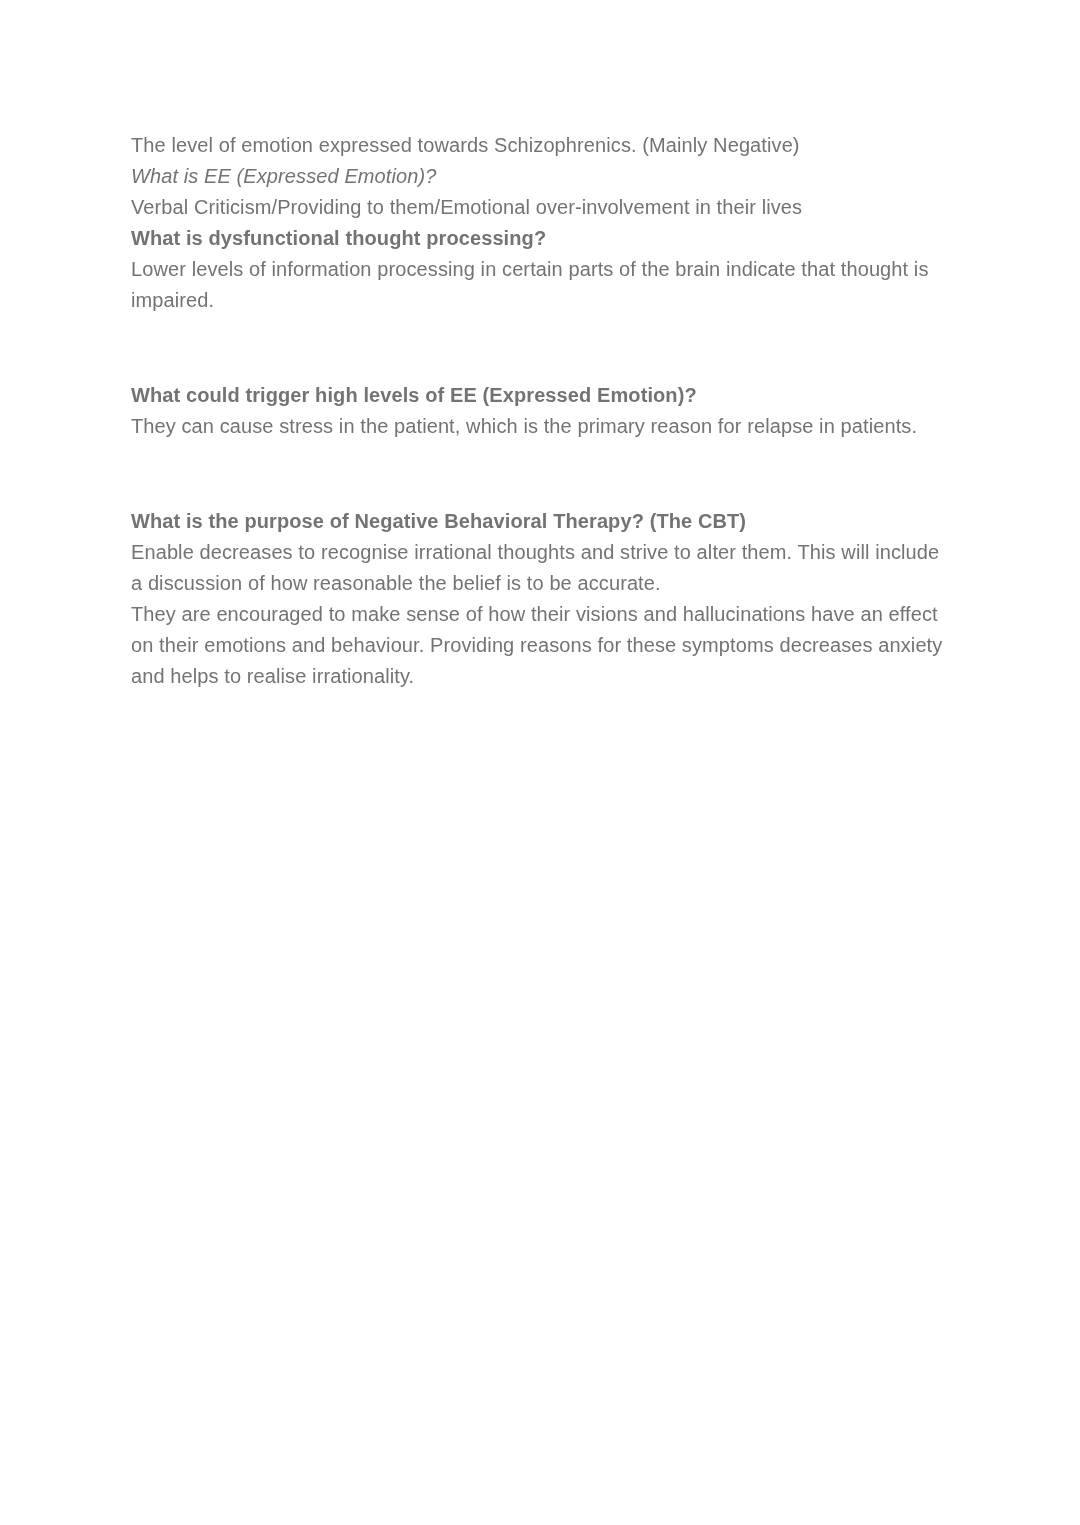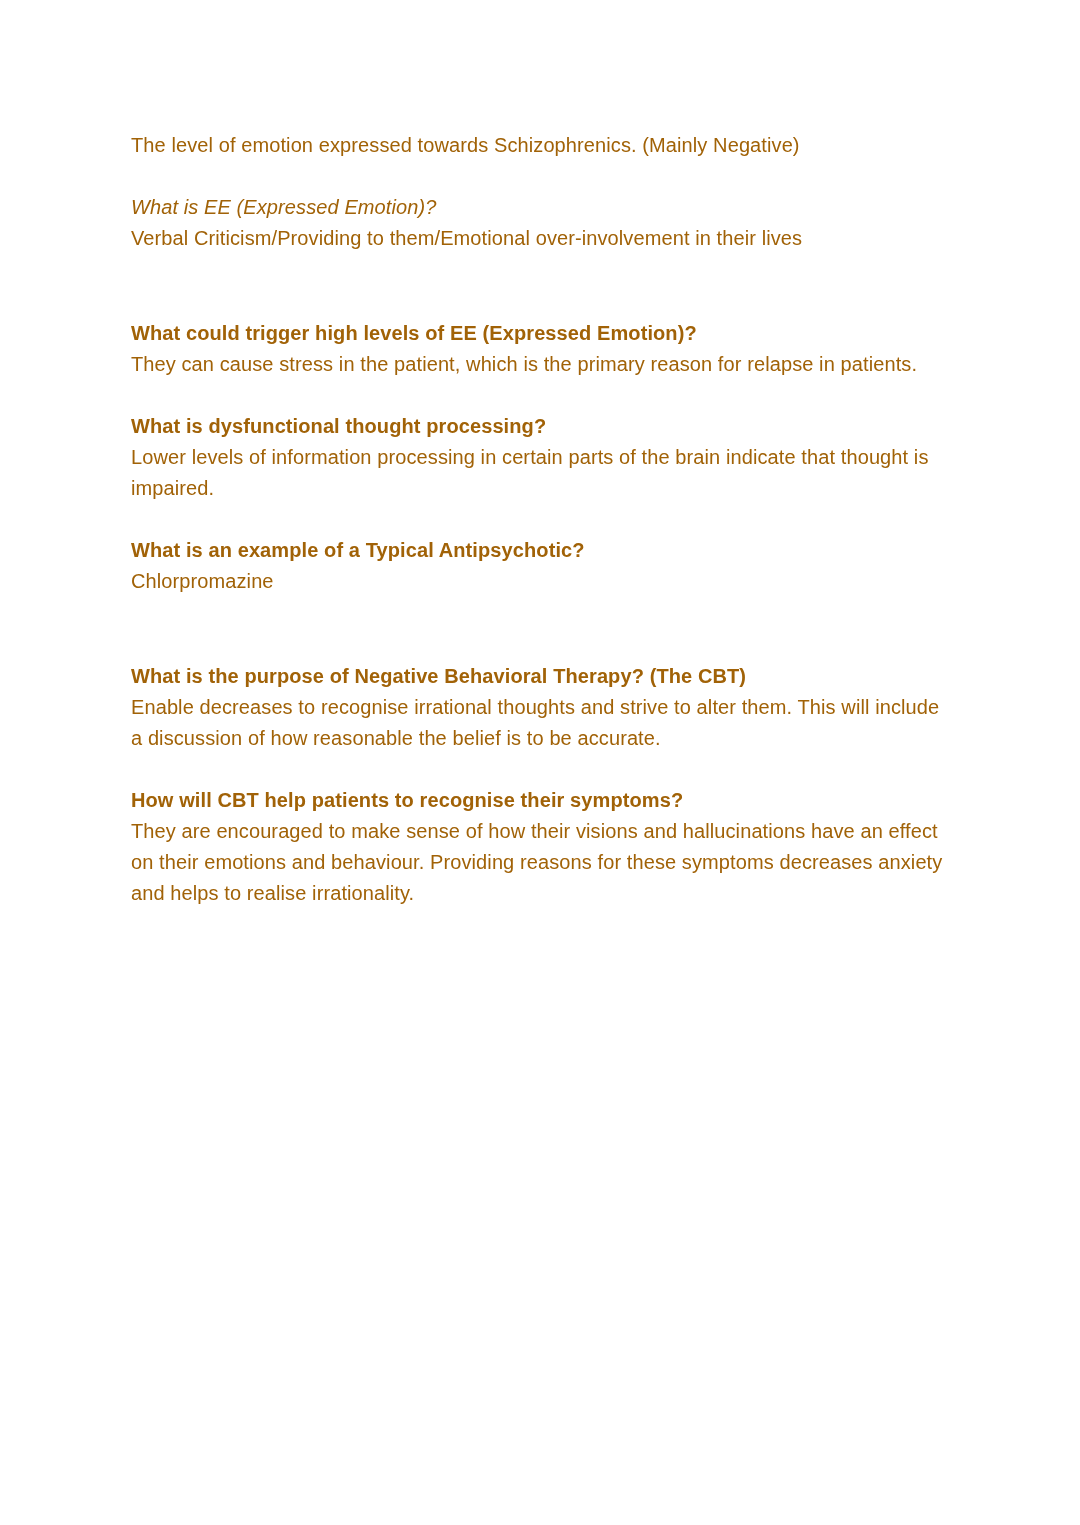--- a/index.html
+++ b/index.html
@@ -8,69 +8,64 @@
     background: #ffffff;
   }
   .page {
     position: relative;
     width: 1080px;
     height: 1525px;
     background: #ffffff;
     box-sizing: border-box;
     padding: 130px 125px 0 131px;
     font-family: "Liberation Sans", "DejaVu Sans", sans-serif;
-    color: #a16207;
+    color: #737373;
     overflow: hidden;
   }
   .content {
     max-width: 822px;
   }
   p {
     margin: 0;
     font-size: 20px;
     line-height: 31px;
     letter-spacing: 0.1px;
   }
-  .qa-block { margin-top: 31px; }
+  .qa-block { }
   .qa-block.gap-xl { margin-top: 64px; }
   .question-bold { font-weight: bold; }
   .question-italic { font-style: italic; }
 </style>
 </head>
 <body>
 
 <div class="page">
   <div class="content">
 
     <p>The level of emotion expressed towards Schizophrenics. (Mainly Negative)</p>
 
     <section class="qa-block">
       <p class="question-italic">What is EE (Expressed Emotion)?</p>
       <p>Verbal Criticism/Providing to them/Emotional over-involvement in their lives</p>
     </section>
 
+    <section class="qa-block">
+      <p class="question-bold">What is dysfunctional thought processing?</p>
+      <p>Lower levels of information processing in certain parts of the brain indicate that thought is impaired.</p>
+    </section>
+
     <section class="qa-block gap-xl">
       <p class="question-bold">What could trigger high levels of EE (Expressed Emotion)?</p>
       <p>They can cause stress in the patient, which is the primary reason for relapse in patients.</p>
     </section>
 
-    <section class="qa-block">
-      <p class="question-bold">What is dysfunctional thought processing?</p>
-      <p>Lower levels of information processing in certain parts of the brain indicate that thought is impaired.</p>
-    </section>
-
-    <section class="qa-block">
-      <p class="question-bold">What is an example of a Typical Antipsychotic?</p>
-      <p>Chlorpromazine</p>
-    </section>
 
     <section class="qa-block gap-xl">
       <p class="question-bold">What is the purpose of Negative Behavioral Therapy? (The CBT)</p>
       <p>Enable decreases to recognise irrational thoughts and strive to alter them. This will include a discussion of how reasonable the belief is to be accurate.</p>
     </section>
 
     <section class="qa-block">
-      <p class="question-bold">How will CBT help patients to recognise their symptoms?</p>
       <p>They are encouraged to make sense of how their visions and hallucinations have an effect on their emotions and behaviour. Providing reasons for these symptoms decreases anxiety and helps to realise irrationality.</p>
     </section>
 
   </div>
 </div>
 
 </body></html>

